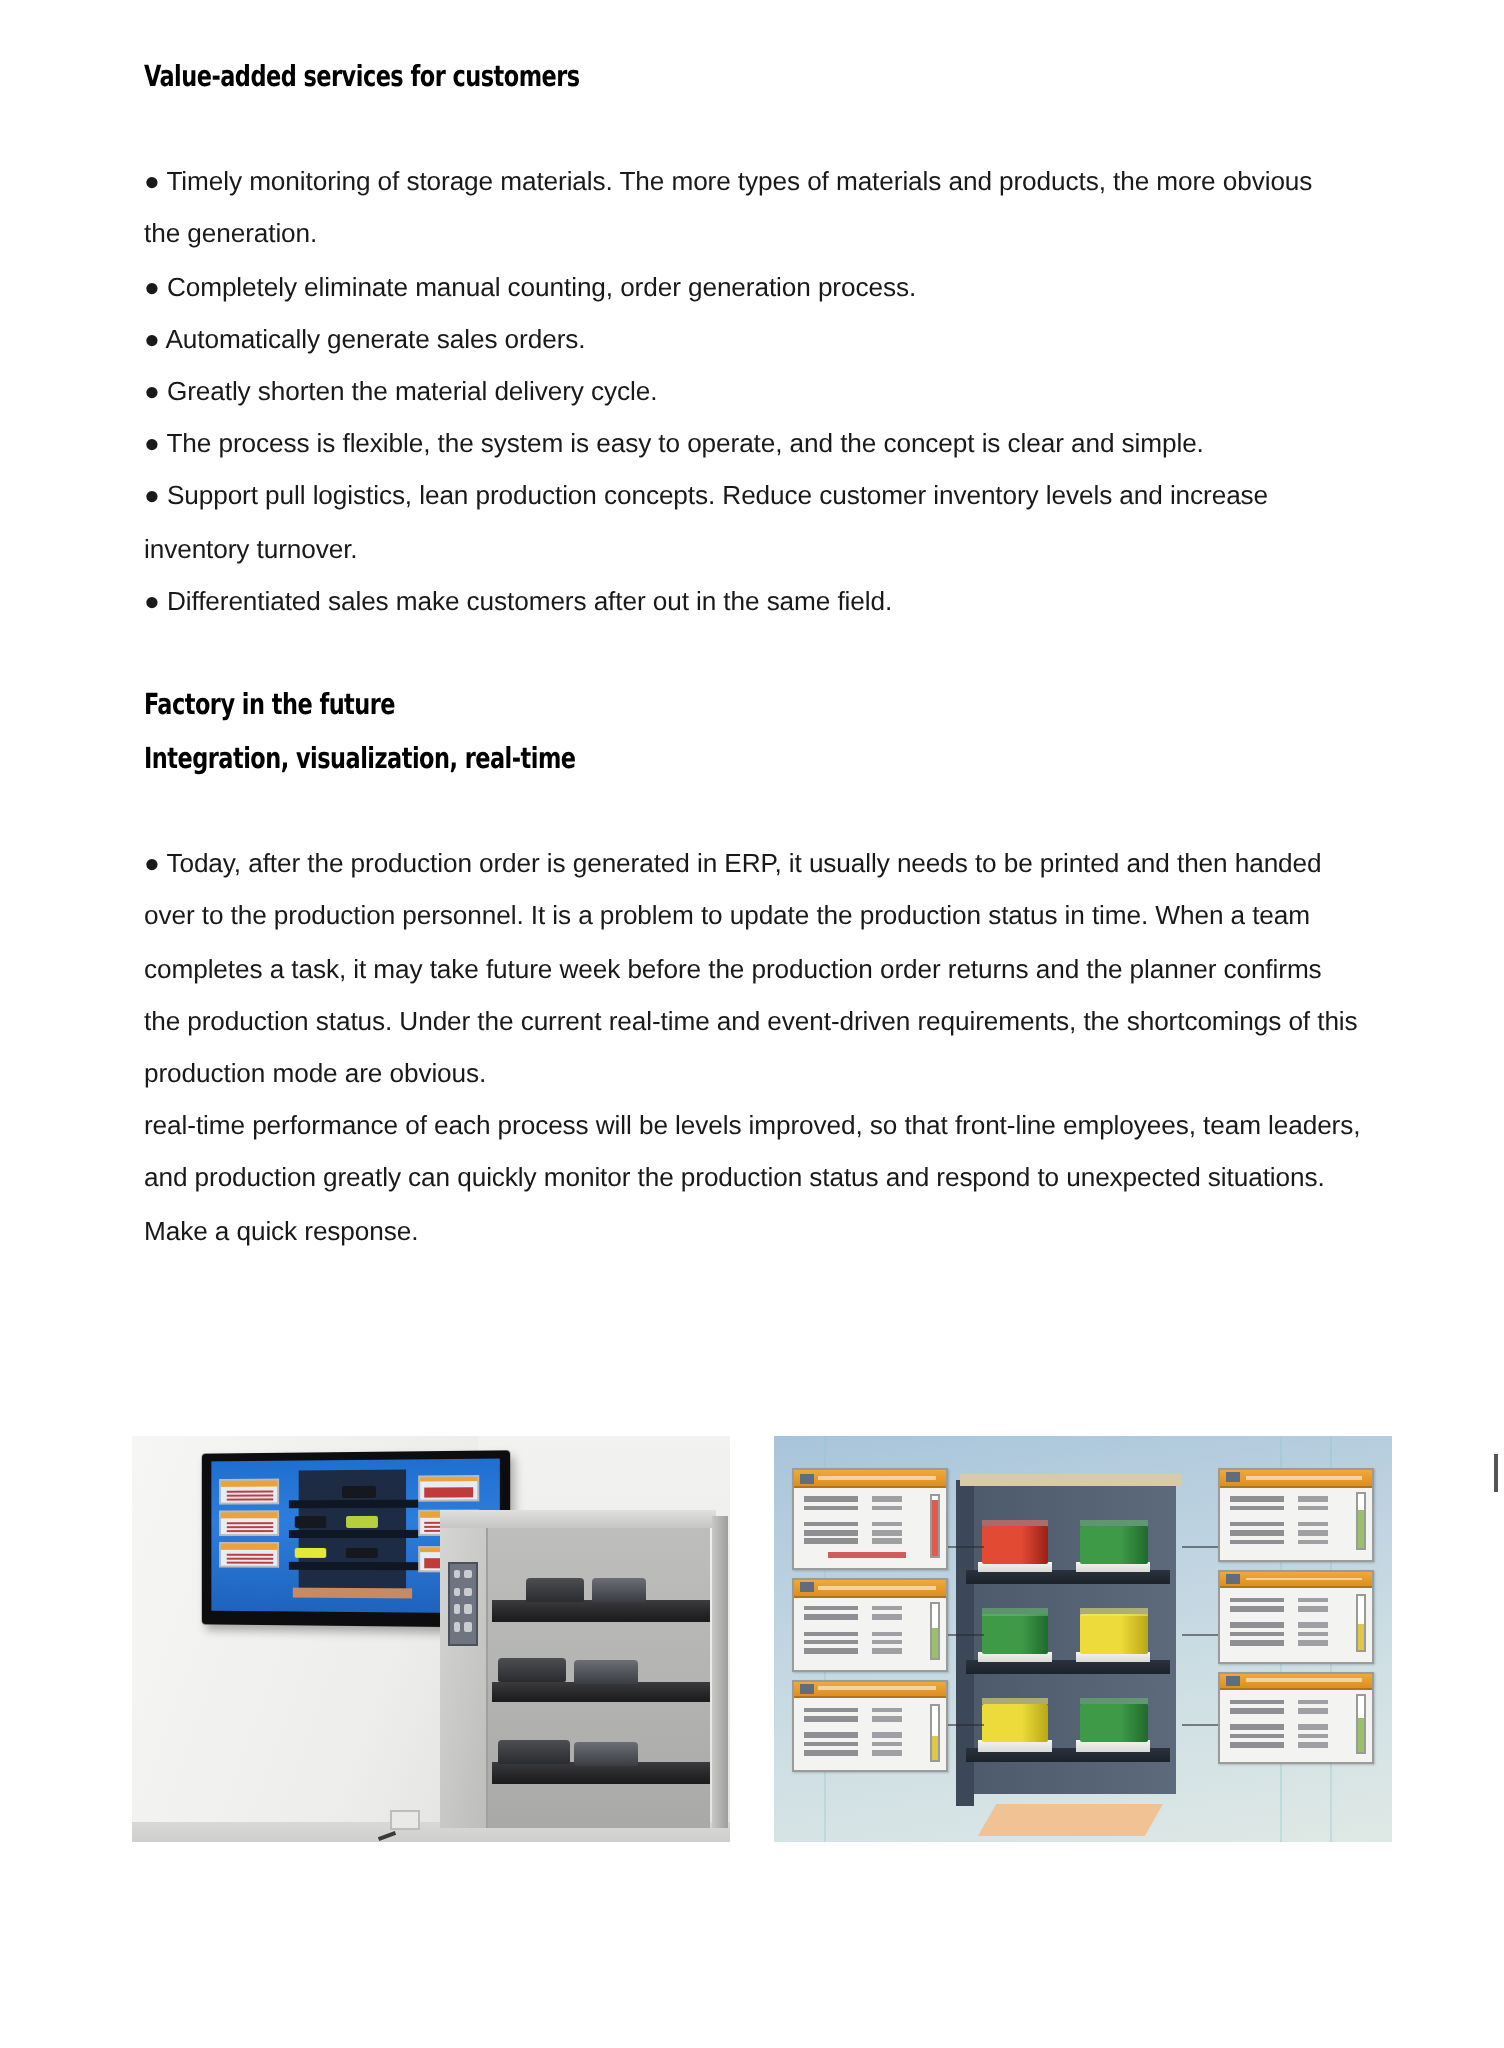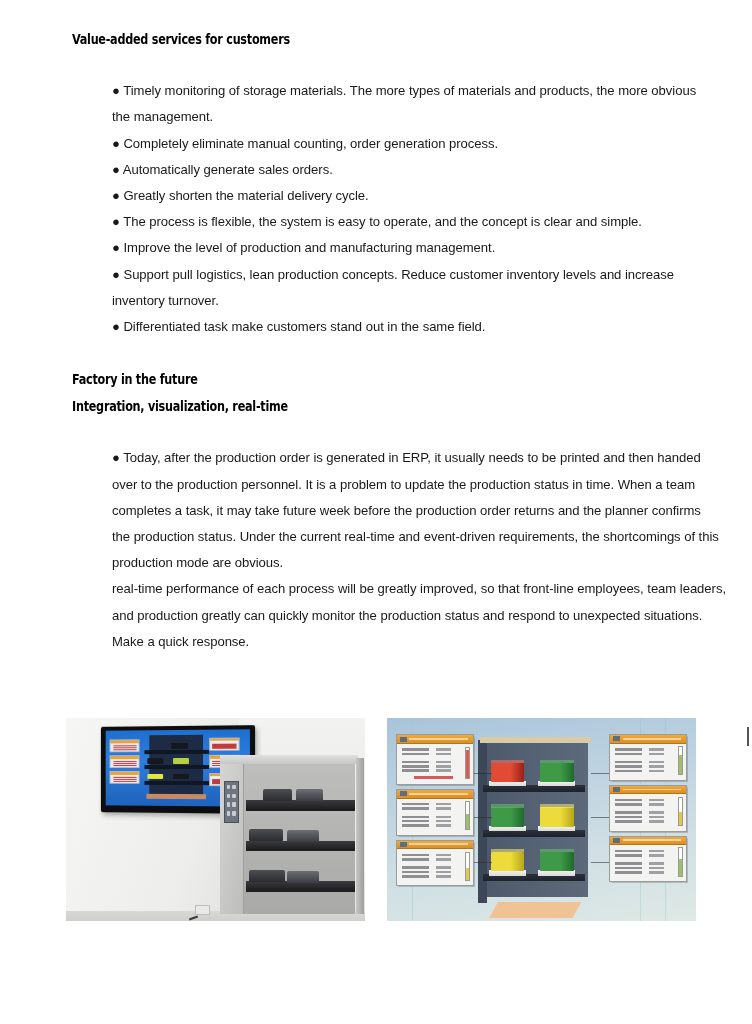--- a/index.html
+++ b/index.html
@@ -38,21 +38,20 @@
     line-height: 1.25;
   }
   .gap-after-heading { height: 30px; }
   .bullet-list { margin: 0; padding: 0; }
   .bullet-line {
     font-size: 13.1px;
     line-height: 26.2px;
     color: #191919;
     letter-spacing: -0.05px;
     white-space: nowrap;
-    margin-left: 40px;
   }
   .block-gap-sm { height: 9px; }
   .block-gap-md { height: 30px; }
 
   
   .figures {
     position: absolute;
     left: 66px;
     top: 718px;
     width: 630px;
@@ -260,46 +259,45 @@
 
 <div class="page">
 
   <div class="content">
 
     <h2 class="section-heading">Value-added services for customers</h2>
     <div class="gap-after-heading"></div>
 
     <div class="bullet-list">
       <div class="bullet-line">● Timely monitoring of storage materials. The more types of materials and products, the more obvious</div>
-      <div class="bullet-line">the management.</div>
+      <div class="bullet-line">the generation.</div>
       <div class="bullet-line">● Completely eliminate manual counting, order generation process.</div>
       <div class="bullet-line">● Automatically generate sales orders.</div>
       <div class="bullet-line">● Greatly shorten the material delivery cycle.</div>
       <div class="bullet-line">● The process is flexible, the system is easy to operate, and the concept is clear and simple.</div>
-      <div class="bullet-line">● Improve the level of production and manufacturing management.</div>
       <div class="bullet-line">● Support pull logistics, lean production concepts. Reduce customer inventory levels and increase</div>
       <div class="bullet-line">inventory turnover.</div>
-      <div class="bullet-line">● Differentiated task make customers stand out in the same field.</div>
+      <div class="bullet-line">● Differentiated sales make customers after out in the same field.</div>
     </div>
 
     <div class="block-gap-md"></div>
 
     <h2 class="section-heading">Factory in the future</h2>
     <div class="block-gap-sm"></div>
     <h2 class="section-heading">Integration, visualization, real-time</h2>
 
     <div class="gap-after-heading"></div>
 
     <div class="bullet-list">
       <div class="bullet-line">● Today, after the production order is generated in ERP, it usually needs to be printed and then handed</div>
       <div class="bullet-line">over to the production personnel. It is a problem to update the production status in time. When a team</div>
       <div class="bullet-line">completes a task, it may take future week before the production order returns and the planner confirms</div>
       <div class="bullet-line">the production status. Under the current real-time and event-driven requirements, the shortcomings of this</div>
       <div class="bullet-line">production mode are obvious.</div>
-      <div class="bullet-line">real-time performance of each process will be greatly improved, so that front-line employees, team leaders,</div>
+      <div class="bullet-line">real-time performance of each process will be levels improved, so that front-line employees, team leaders,</div>
       <div class="bullet-line">and production greatly can quickly monitor the production status and respond to unexpected situations.</div>
       <div class="bullet-line">Make a quick response.</div>
     </div>
 
   </div>
 
   <div class="figures">
 
     <div class="fig fig-left">
       <div class="photo-room">

